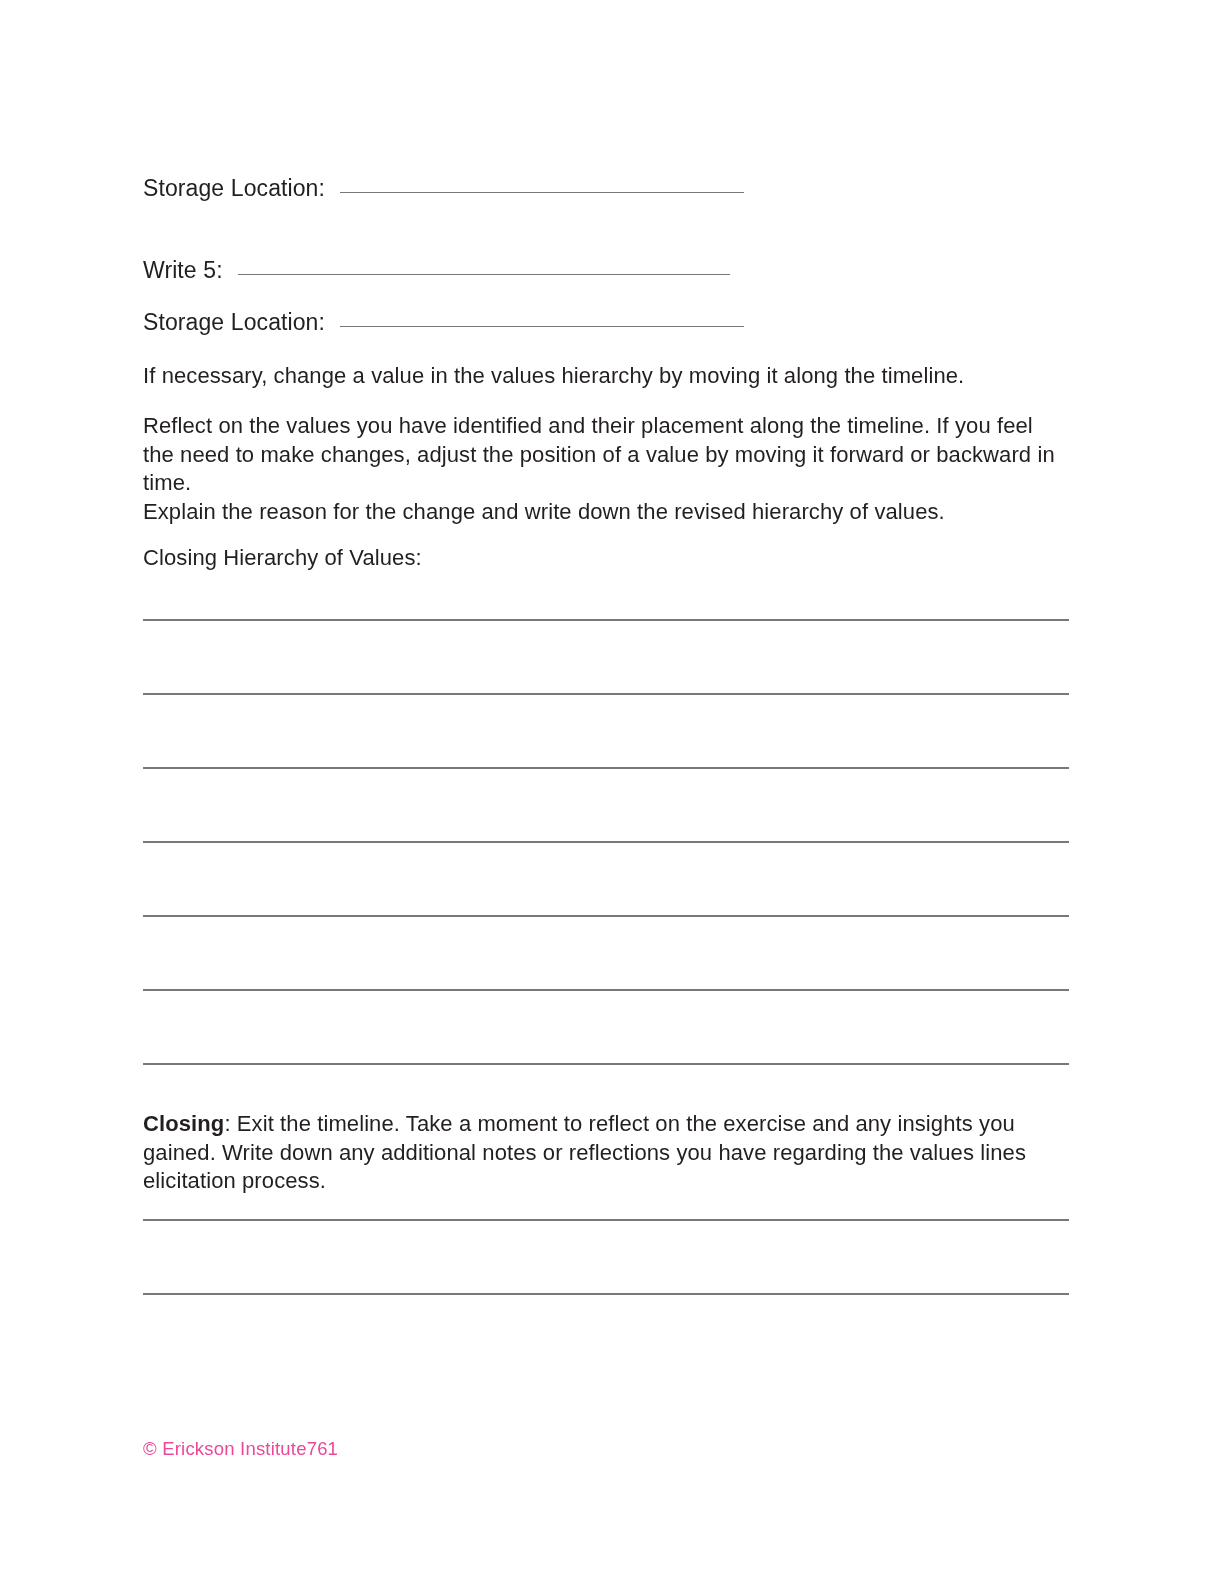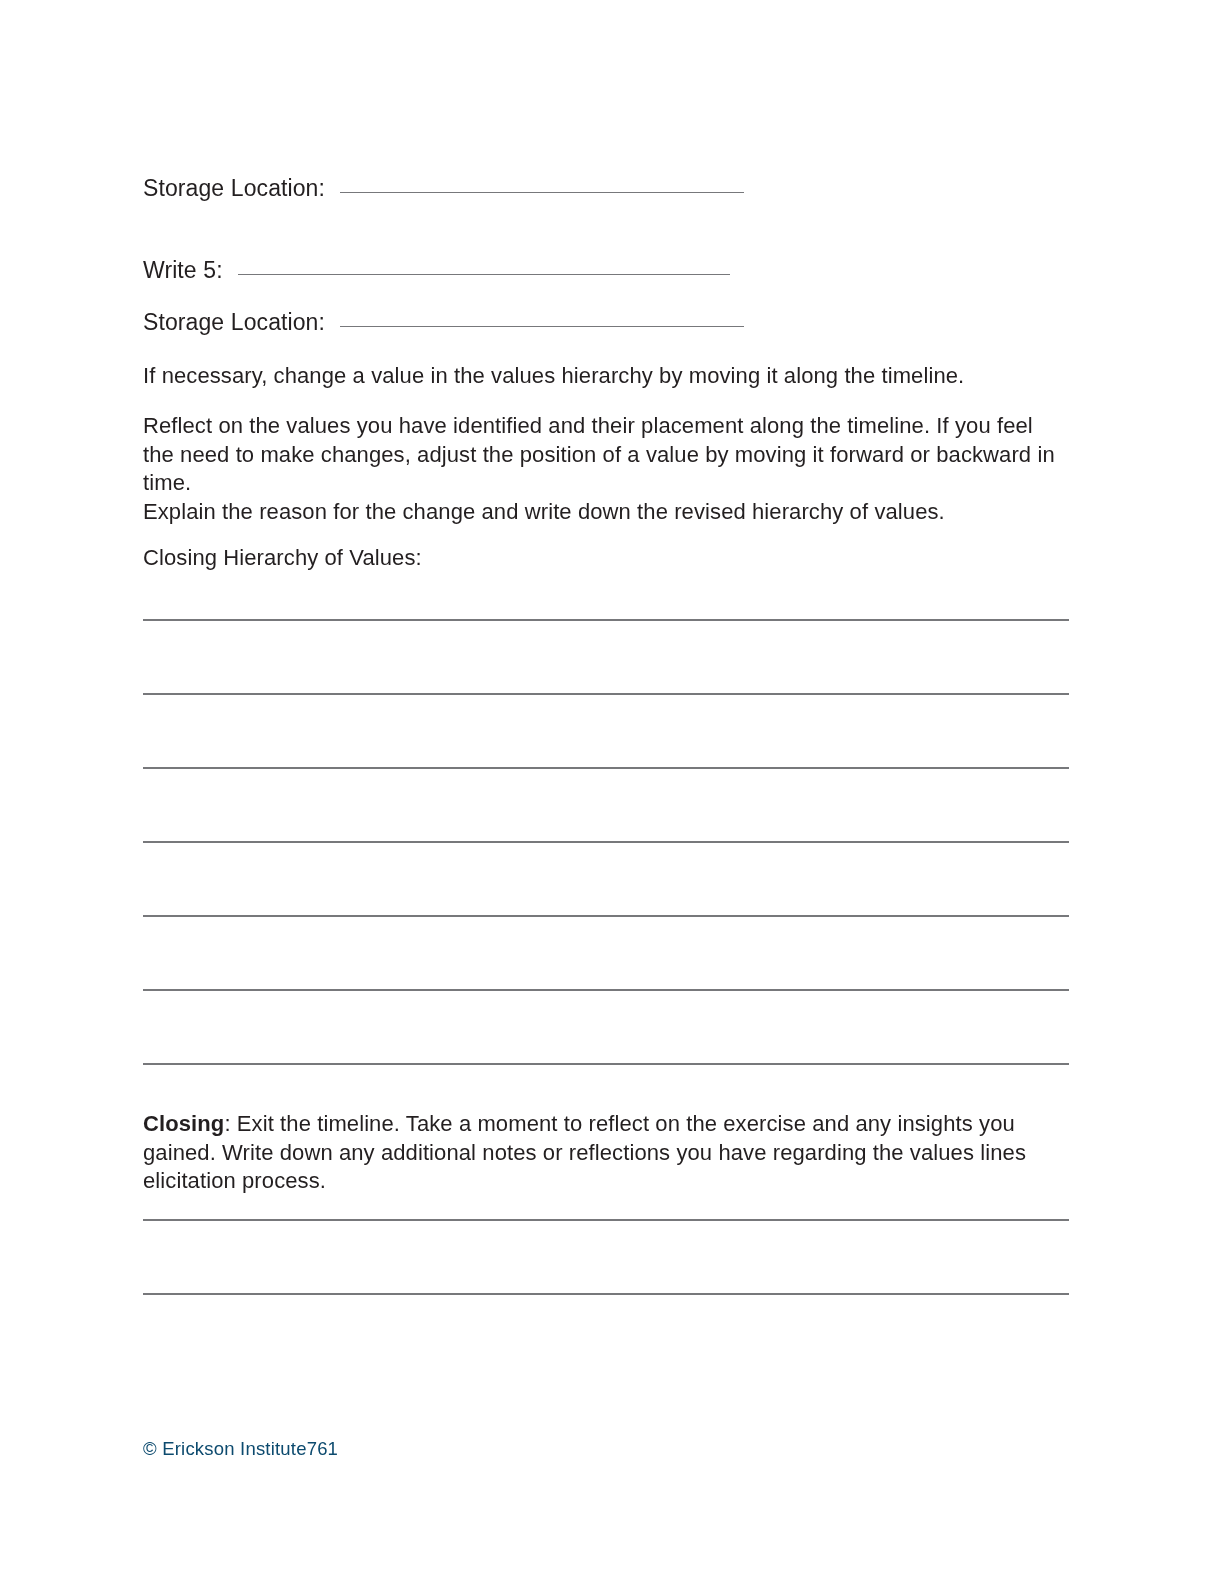--- a/index.html
+++ b/index.html
@@ -73,21 +73,21 @@
   .footer {
     position: absolute;
     left: 143px;
     top: 1437px;
     width: 926px;
     display: flex;
     align-items: baseline;
     font-size: 18.5px;
     line-height: 24px;
     letter-spacing: 0.2px;
-    color: #0c4a6e;
+    color: #ec4899;
   }
   .footer-left   { flex: 0 0 auto; }
   .footer-center { flex: 1 1 auto; text-align: center; padding-right: 24px; }
   .footer-right  { flex: 0 0 auto; text-align: right; }
 
   
   .abs { position: absolute; left: 0; }
 </style>
 </head>
 <body>

